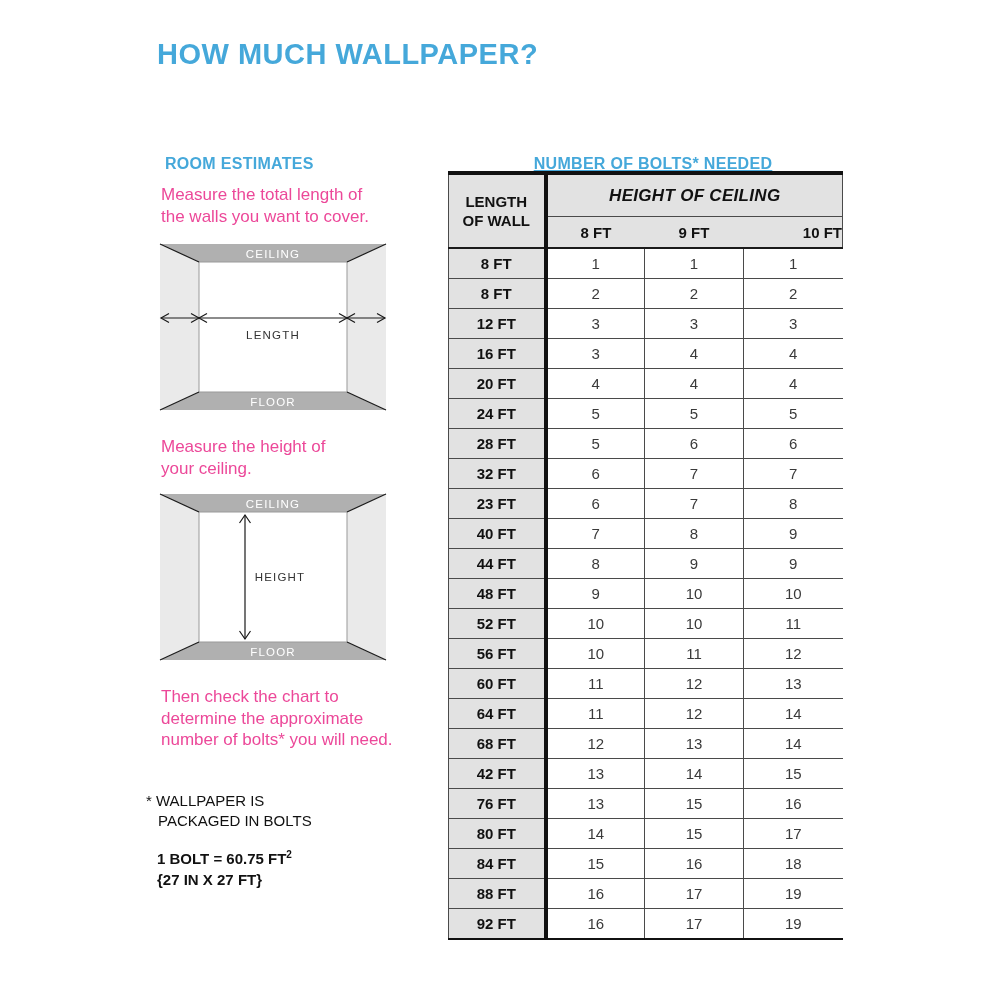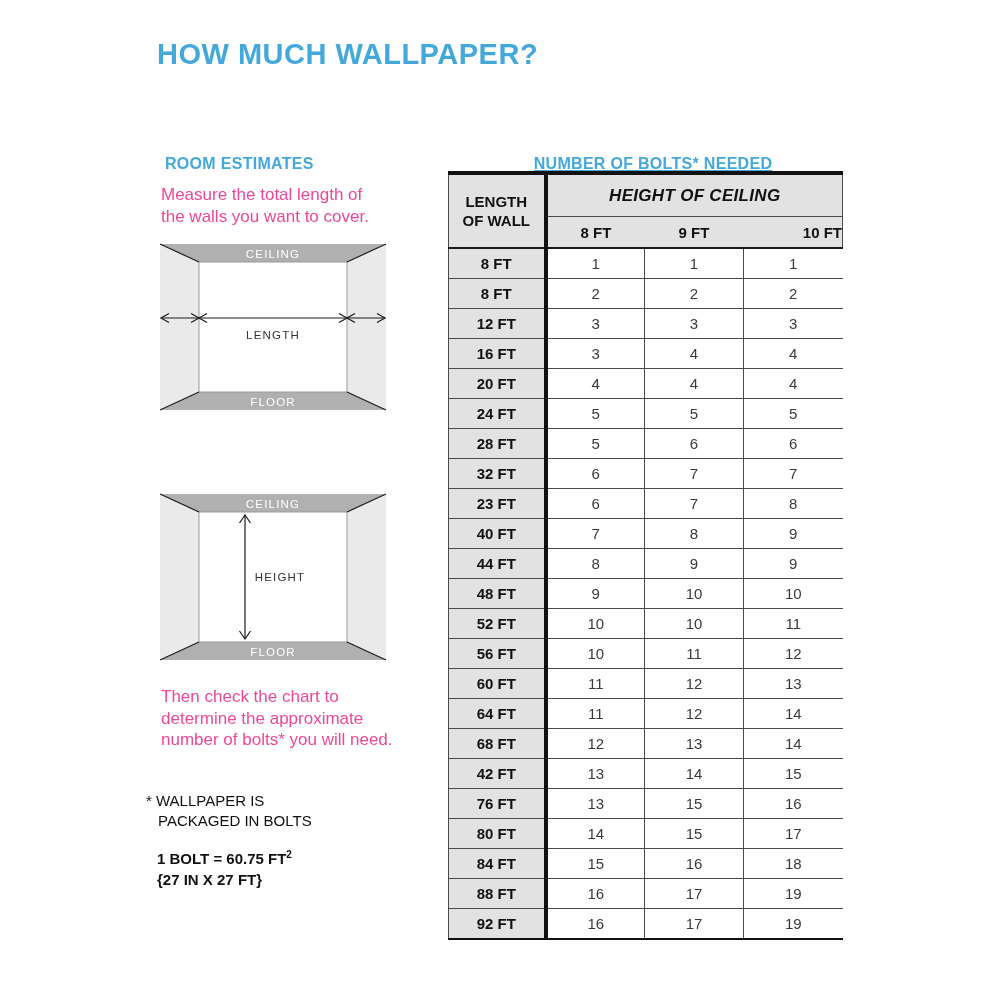--- a/index.html
+++ b/index.html
@@ -192,20 +192,22 @@
       <path d="M12,72.5 L4,77 L12,81.5"></path>
       <path d="M34,72.5 L42,77 L34,81.5"></path>
       <path d="M50,72.5 L42,77 L50,81.5"></path>
       <path d="M182,72.5 L190,77 L182,81.5"></path>
       <path d="M198,72.5 L190,77 L198,81.5"></path>
       <path d="M220,72.5 L228,77 L220,81.5"></path>
     </g>
     <text x="116" y="98" text-anchor="middle" class="dim-label">LENGTH</text>
   </svg>
 
+  <p class="para para2">Measure the height of
+your ceiling.</p>
 
   <svg class="room-svg svg2" viewBox="0 0 232 172">
     <polygon points="3,3 229,3 190,21 42,21" fill="#b0b0b0"></polygon>
     <polygon points="3,169 229,169 190,151 42,151" fill="#b0b0b0"></polygon>
     <polygon points="3,3 42,21 42,151 3,169" fill="#eaeaea"></polygon>
     <polygon points="229,3 190,21 190,151 229,169" fill="#eaeaea"></polygon>
     <rect x="42" y="21" width="148" height="130" fill="#ffffff" stroke="#999999" stroke-width="1"></rect>
     <g stroke="#1a1a1a" stroke-width="1.2">
       <line x1="3" y1="3" x2="42" y2="21"></line>
       <line x1="229" y1="3" x2="190" y2="21"></line>

